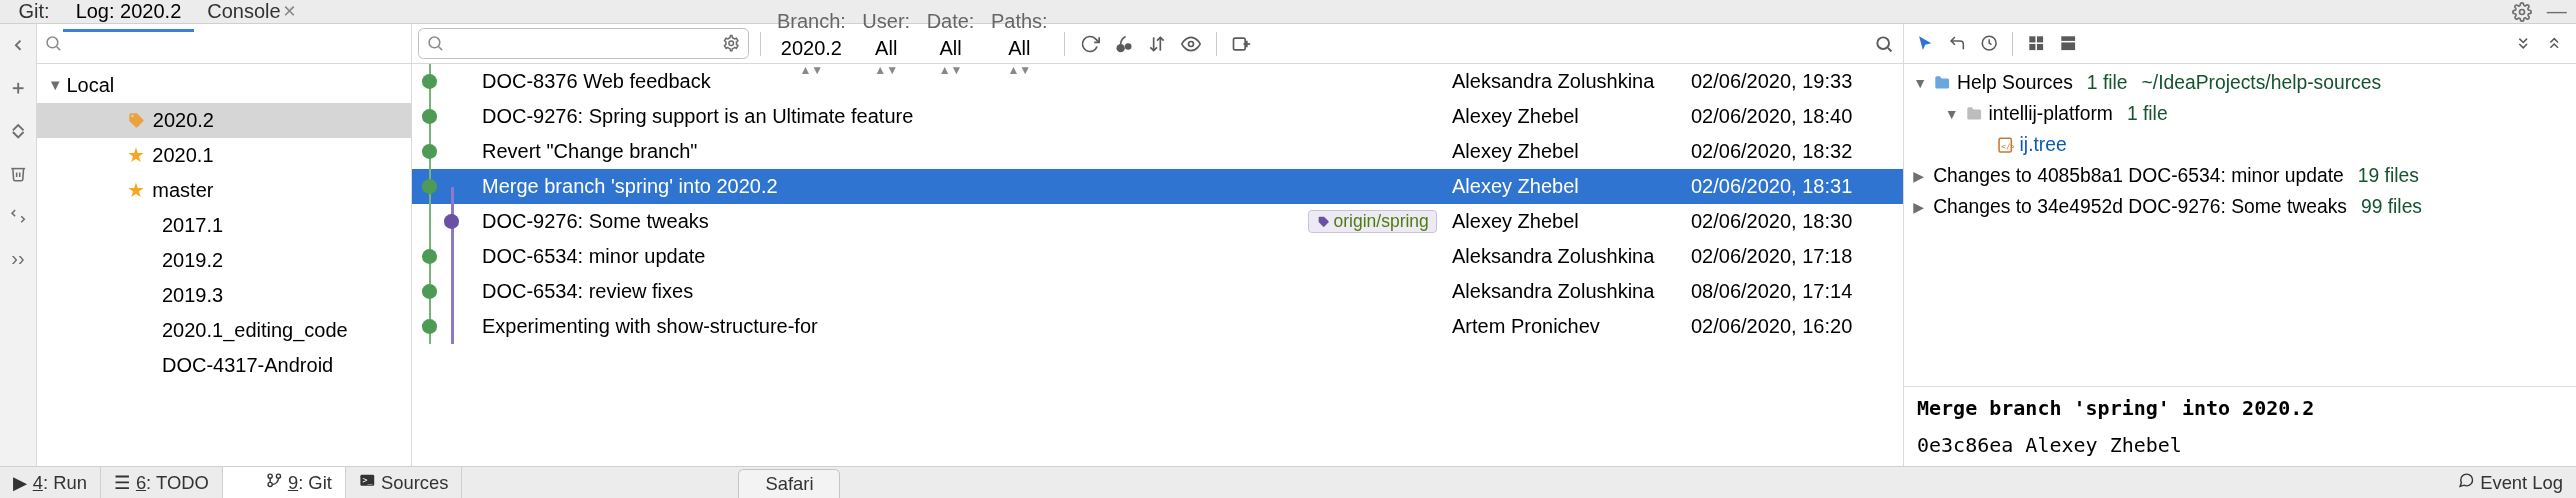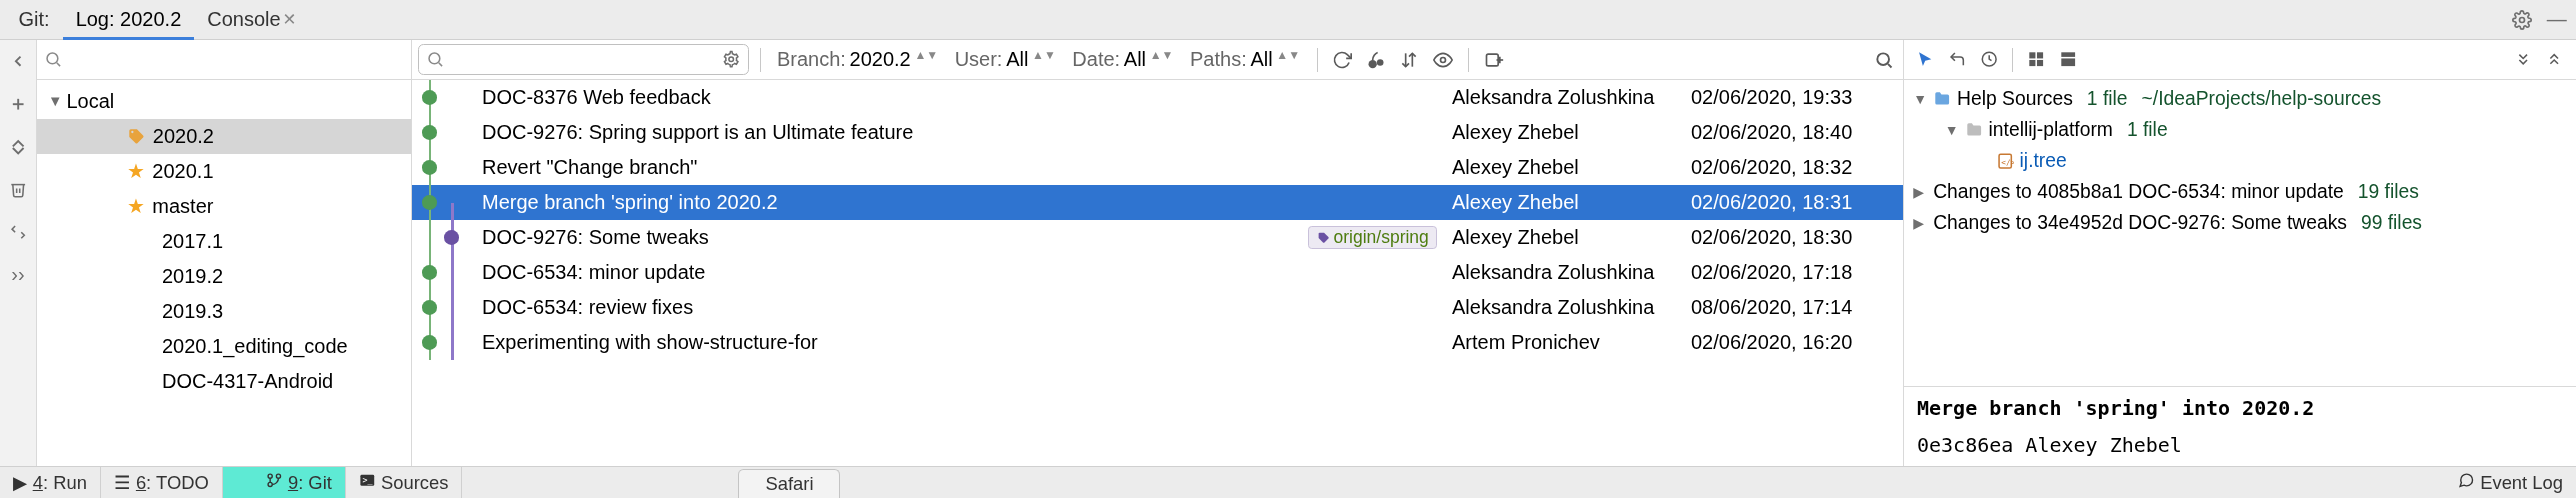--- a/index.html
+++ b/index.html
@@ -16,21 +16,21 @@
   .root {
     display: flex;
     flex-direction: column;
     width: 2576px;
     height: 499px;
   }
   
   .tabbar {
     display: flex;
     align-items: center;
-    height: 40px;
+    height: 24px;
     background: #ECECEC;
     border-bottom: 0.9px solid #d0d0d0;
     padding-left: 5.5px;
   }
   .tabbar .tab {
     padding: 0 13px;
     height: 40px;
     display: flex;
     align-items: center;
     color: #333;
@@ -127,21 +127,21 @@
     white-space: nowrap;
   }
   .log .search-box {
     display:flex; align-items:center;
     border: 0.9px solid #c0c0c0;
     border-radius: 5.5px;
     height: 31px;
     width: 331px;
     padding: 0 7.4px;
   }
-  .log .filter-chunk { color:#666; display:flex; gap:3.7px; margin: 0 5.5px; cursor:pointer;}
+  .log .filter-chunk { color:#666; display:flex; align-items:center; gap:3.7px; margin: 0 5.5px; cursor:pointer;flex-direction:column;}
   .log .filter-chunk .val { color:#000; }
   .log .filter-chunk .tri { font-size: 12px; color:#888; }
   .tb-sep { width:0.9px; height:24px; background:#c8c8c8; margin: 0 5.5px;}
   .tb-icon { width:28px; height:28px; display:flex; align-items:center; justify-content:center; color:#5a5a5a; cursor:pointer;}
   .tb-flex { flex:1; }
 
   .log .rows {
     flex: 1;
     overflow: hidden;
   }
@@ -228,21 +228,21 @@
     color: #333;
   }
   .bottombar .bb-item {
     display:flex; align-items:center;
     padding: 0 13px;
     height: 33px;
     gap:5.5px;
     cursor:pointer;
     border-right: 0.9px solid #d0d0d0;
   }
-  .bottombar .bb-item.active { background:#5eead4;padding-left:43px; }
+  .bottombar .bb-item.active { background:#ffffff;padding-left:43px; }
   .bottombar .bb-safari {
     margin-left: 276px;
     border: 0.9px solid #c4c4c4;
     border-bottom: none;
     border-radius: 5.5px 5.5px 0 0;
     padding: 1.8px 26px;
     height: 29px;
     display:flex; align-items:center;
     background:#f3f3f3;
   }

